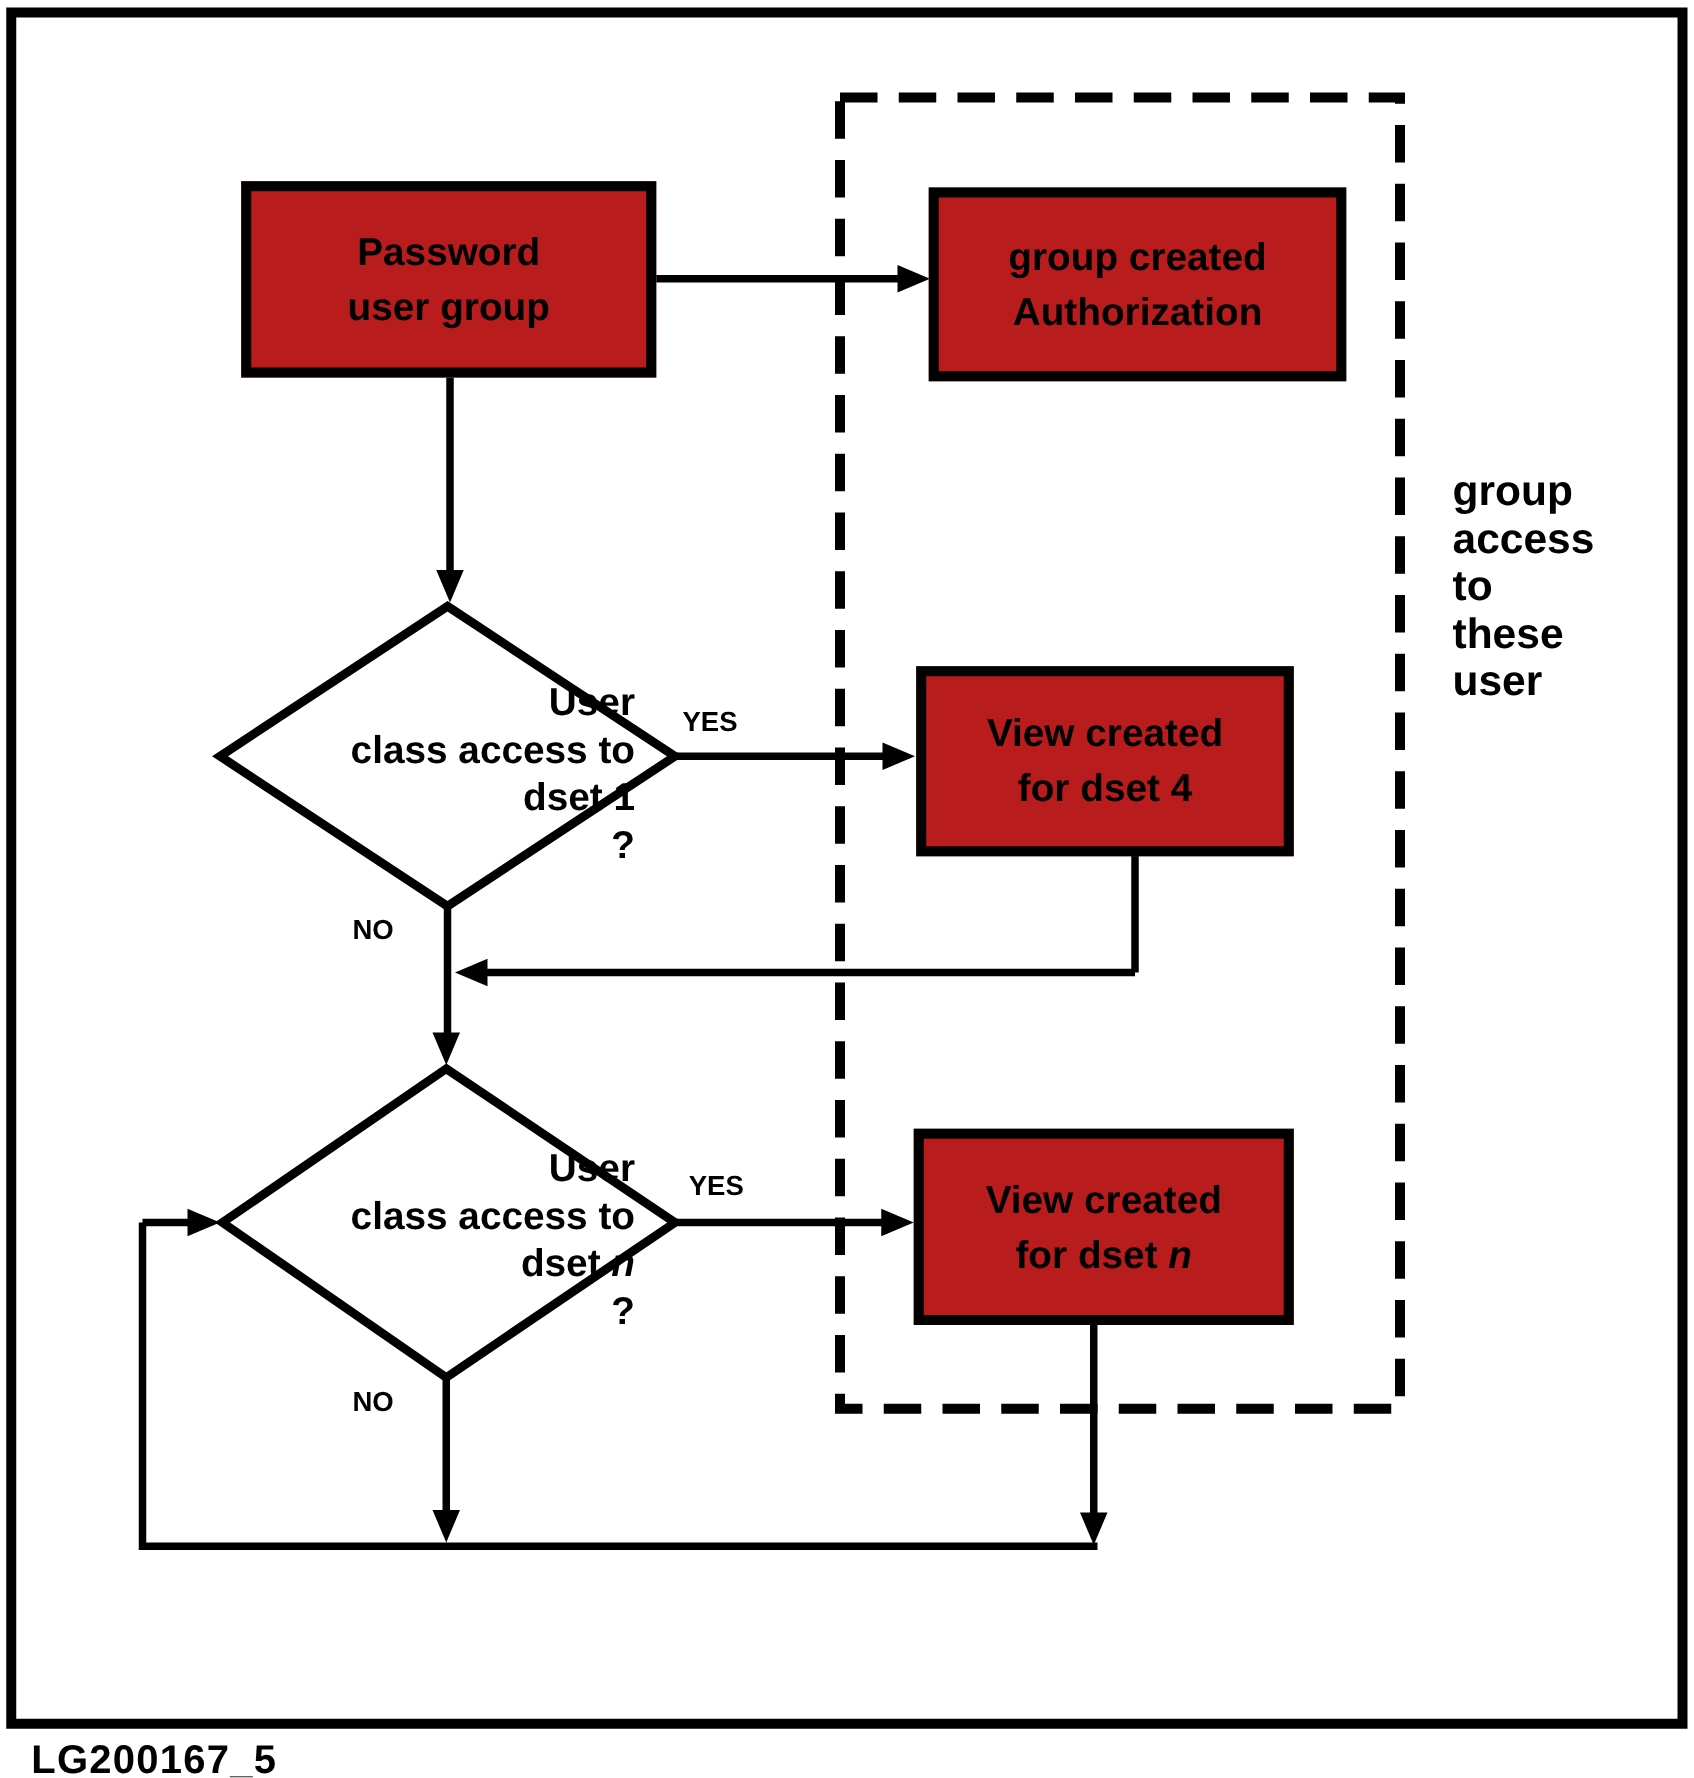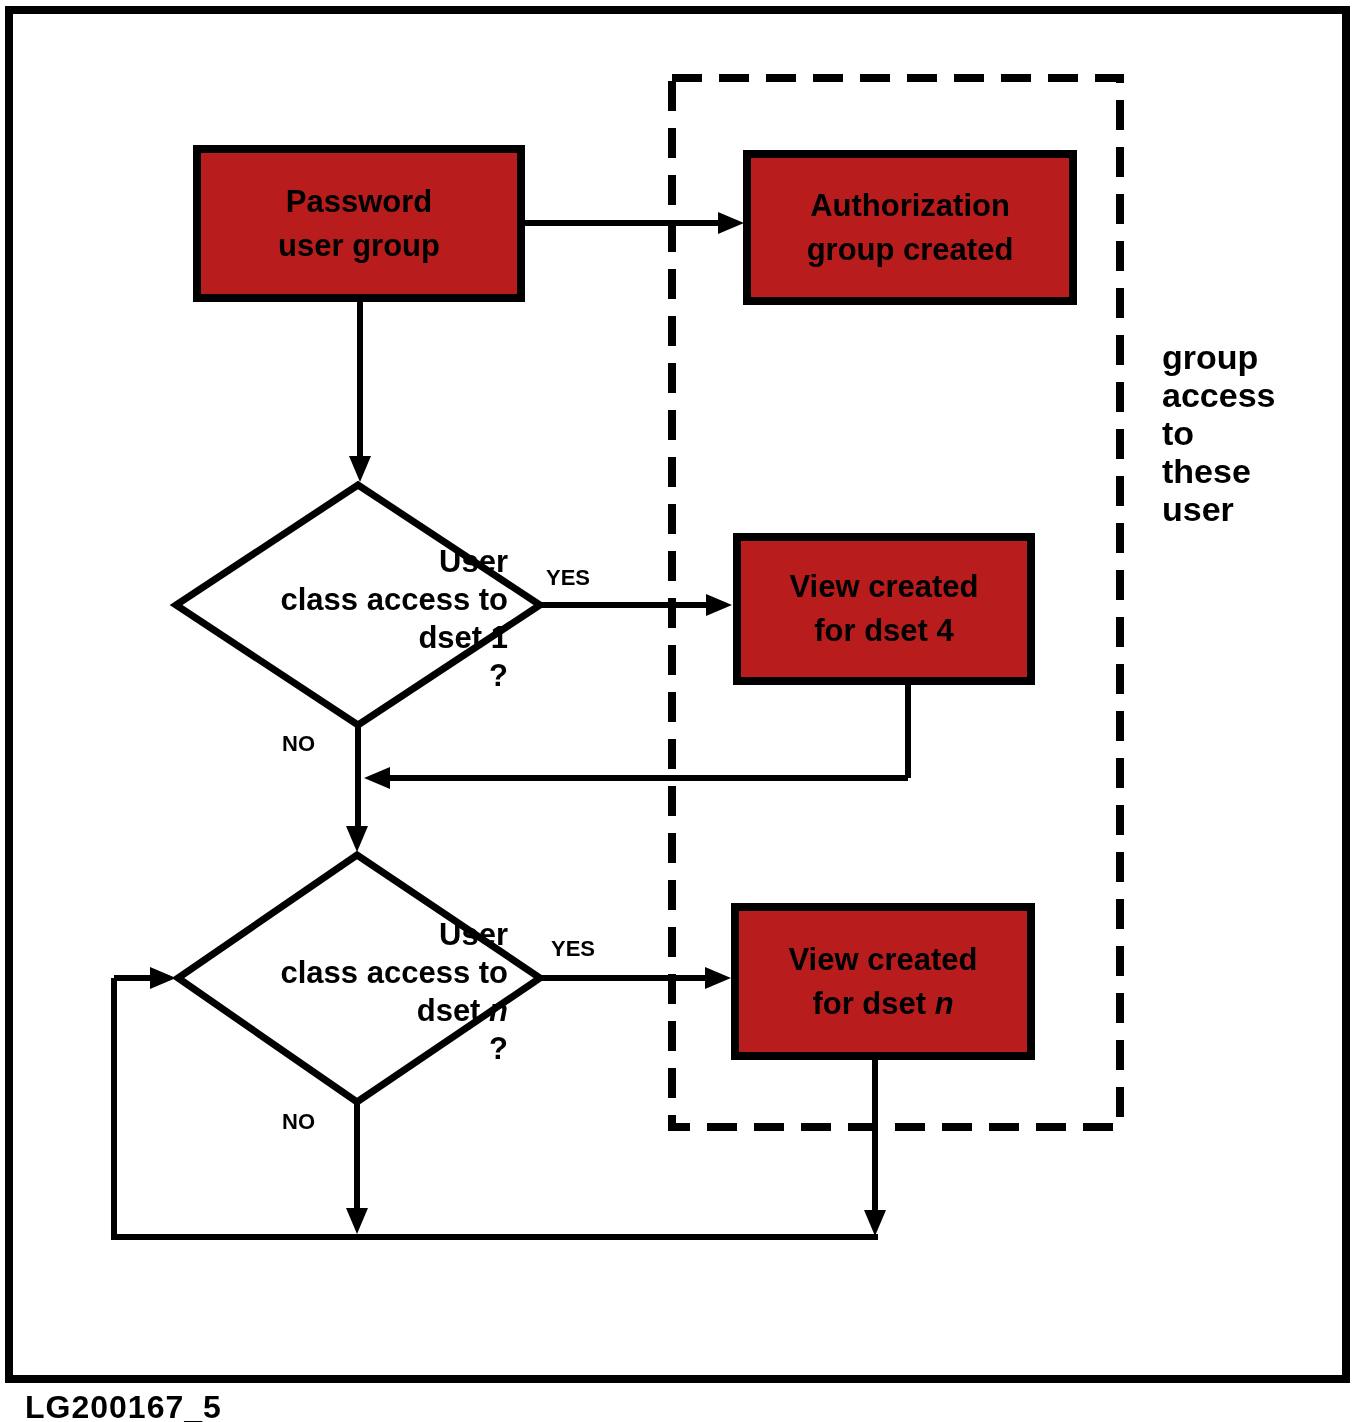--- a/index.html
+++ b/index.html
@@ -21,21 +21,21 @@
     position:absolute;box-sizing:border-box;
     border:8px solid #000;background:#b91c1c;
     display:flex;flex-direction:column;align-items:center;justify-content:center;
     text-align:center;font-size:31px;line-height:44px;
   }
   .dtext{
     position:absolute;text-align:right;
     font-size:31px;line-height:38px;
   }
   .elabel{position:absolute;font-size:22px;line-height:32px;}
-  .note{position:absolute;font-size:34px;line-height:38px;text-align:left;}
+  .note{position:absolute;font-size:34px;line-height:38px;text-align:left;margin-top:36px;}
   .caption{position:absolute;left:25px;top:1389px;font-size:32px;letter-spacing:1px;}
   .it{font-style:italic;}
 </style>
 </head>
 <body>
 
 <div class="stage">
 
   <svg class="wires" viewBox="0 0 1355 1422">
 
@@ -75,22 +75,22 @@
   </svg>
 
   <div class="frame"></div>
 
   <div class="node" style="left:193px;top:145px;width:332px;height:157px;">
     <div>Password</div>
     <div>user group</div>
   </div>
 
   <div class="node" style="left:743px;top:150px;width:334px;height:155px;">
+    <div>group created</div>
     <div>Authorization</div>
-    <div>group created</div>
   </div>
 
   <div class="node" style="left:733px;top:533px;width:302px;height:152px;">
     <div>View created</div>
     <div>for dset 4</div>
   </div>
 
   <div class="node" style="left:731px;top:903px;width:304px;height:157px;">
     <div>View created</div>
     <div><span>for dset </span><span class="it">n</span></div>

